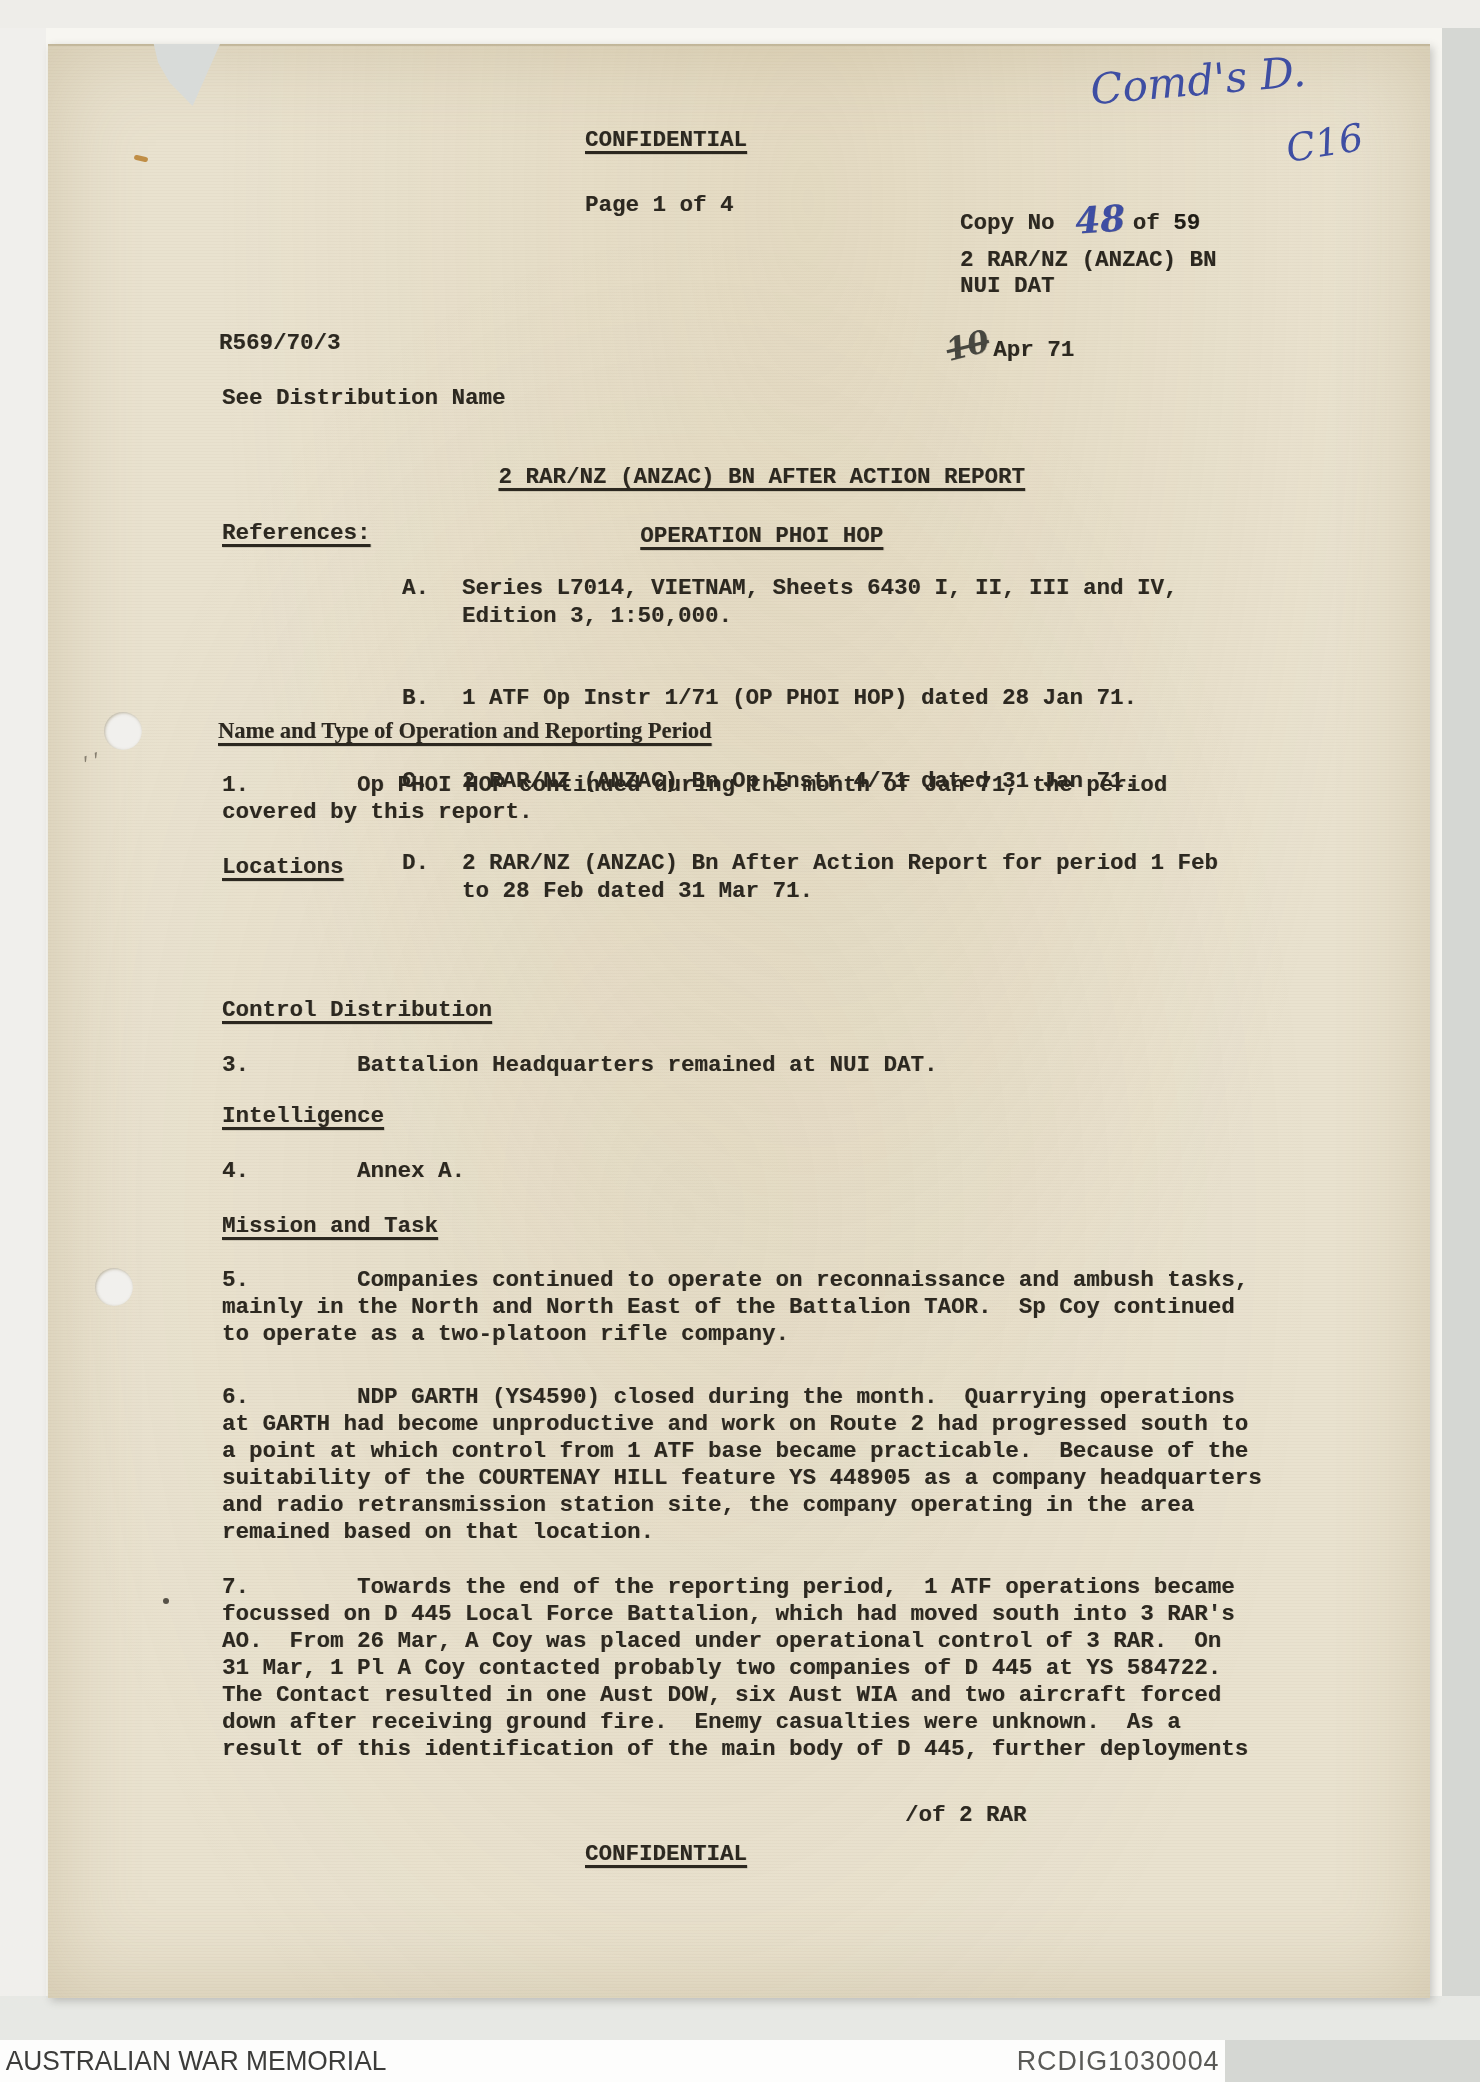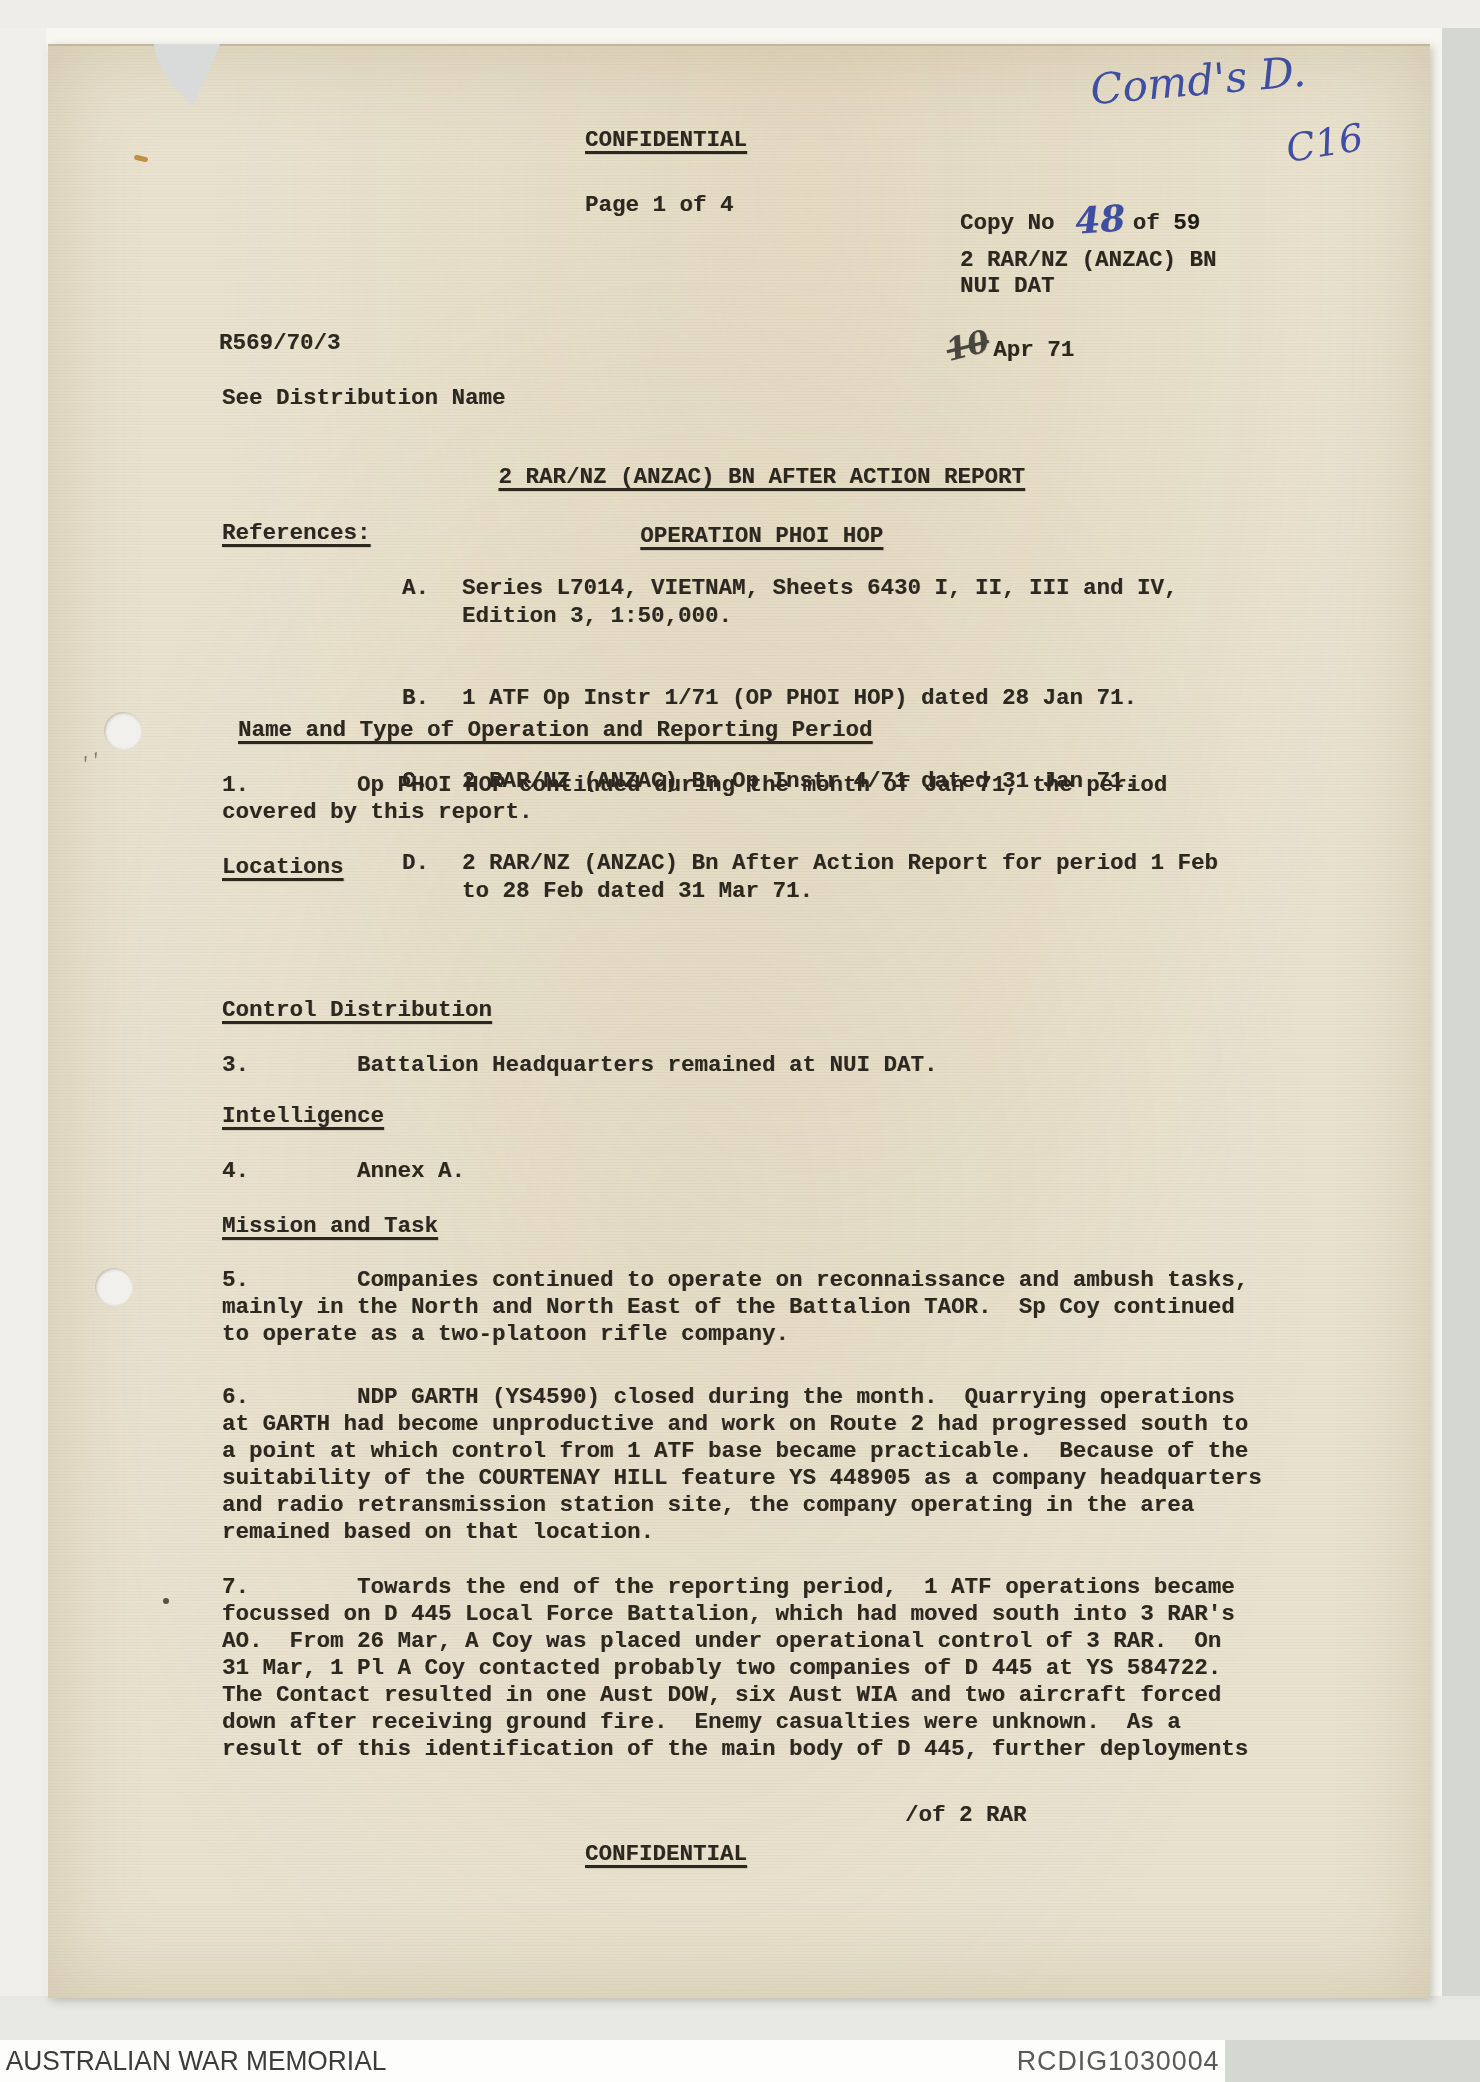--- a/index.html
+++ b/index.html
@@ -114,21 +114,21 @@
           <span>2 RAR/NZ (ANZAC) Bn Op Instr 4/71 dated 31 Jan 71.</span>
         </div>
         <div class="ref-item">
           <span class="ltr">D.</span>
           <span>2 RAR/NZ (ANZAC) Bn After Action Report for period 1 Feb
 to 28 Feb dated 31 Mar 71.</span>
         </div>
       </div>
     </div>
 
-    <div class="b tw u" style="left:190px;top:671px;">Name and Type of Operation and Reporting Period</div>
+    <div class="b tw u" style="left:170px;top:671px;font-family:Liberation Serif, serif;">Name and Type of Operation and Reporting Period</div>
     <div class="b tw para" style="left:174px;top:726px;">1.        Op PHOI HOP continued during the month of Jan 71, the period
 covered by this report.</div>
 
     <div class="b tw u" style="left:174px;top:808px;">Locations</div>
 
     <div class="b tw u" style="left:174px;top:951px;">Control Distribution</div>
     <div class="b tw para" style="left:174px;top:1006px;">3.        Battalion Headquarters remained at NUI DAT.</div>
 
     <div class="b tw u" style="left:174px;top:1057px;">Intelligence</div>
     <div class="b tw para" style="left:174px;top:1112px;">4.        Annex A.</div>

